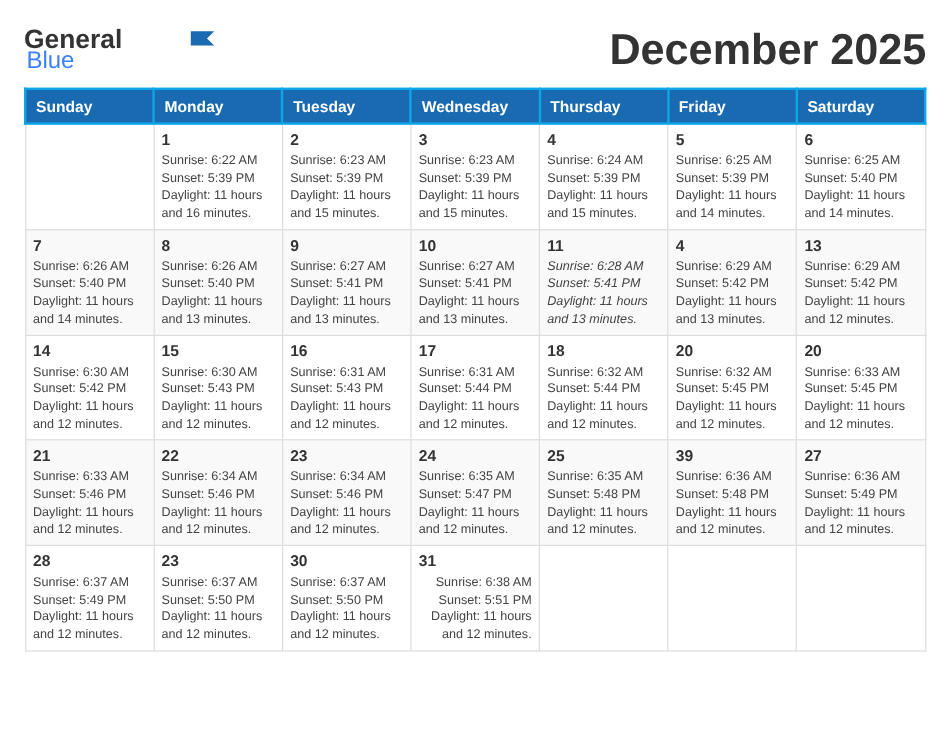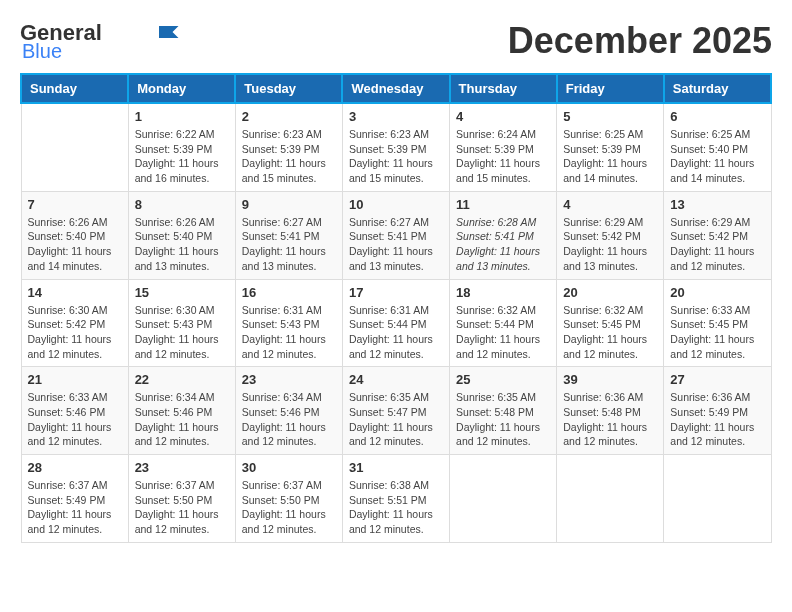--- a/index.html
+++ b/index.html
@@ -329,21 +329,21 @@
         </td>
         <td>
           <span class="day-num">30</span>
           <div class="day-info" style="white-space: pre-line;">Sunrise: 6:37 AM
 Sunset: 5:50 PM
 Daylight: 11 hours
 and 12 minutes.</div>
         </td>
         <td>
           <span class="day-num">31</span>
-          <div class="day-info" style="white-space: pre-line;">Sunrise: 6:38 AM
+          <div class="day-info" style="white-space: pre-line; text-align: right;">Sunrise: 6:38 AM
 Sunset: 5:51 PM
 Daylight: 11 hours
 and 12 minutes.</div>
         </td>
         <td class="empty-cell"></td>
         <td class="empty-cell"></td>
         <td class="empty-cell"></td>
       </tr>
     </tbody>
 </table>

